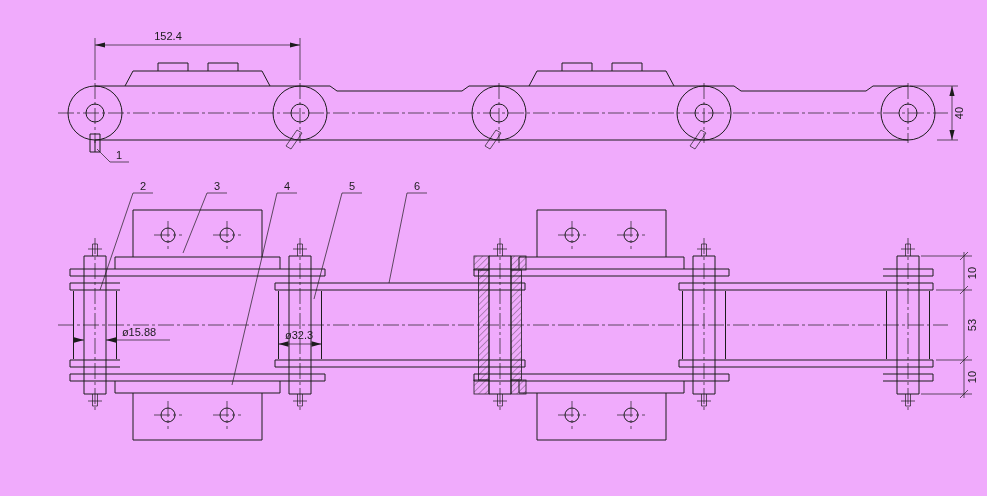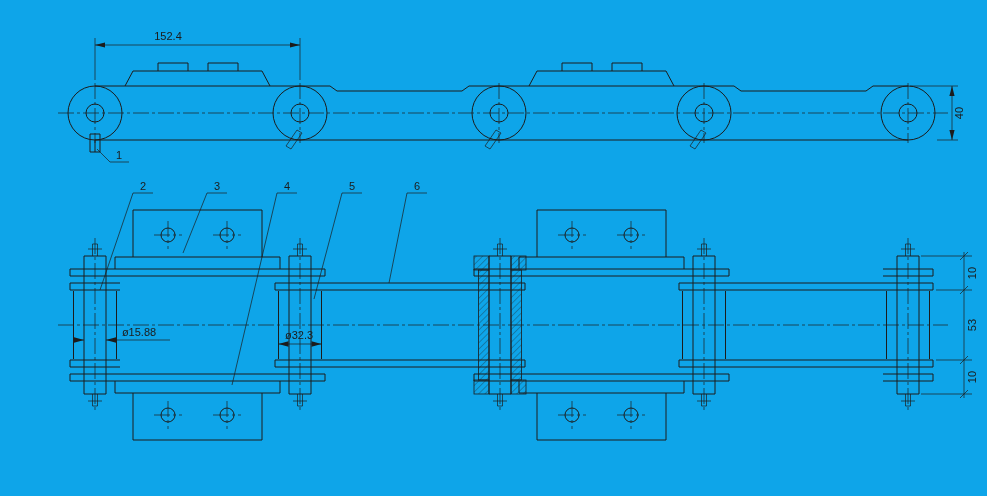--- a/index.html
+++ b/index.html
@@ -1,16 +1,16 @@
 <!DOCTYPE html>
 <html><head>
 <meta charset="utf-8">
 <style>
   html,body{margin:0;padding:0;background:#ffffff;}
-  .stage{width:987px;height:496px;background:#0ea5e9;position:relative;overflow:hidden;}
+  .stage{width:987px;height:496px;background:#f0abfc;position:relative;overflow:hidden;}
   svg{display:block;}
   .ln{stroke:#1c1c1c;stroke-width:1;fill:none;stroke-linecap:butt;}
   .thin{stroke:#1c1c1c;stroke-width:0.7;fill:none;}
   .cl{stroke:#1c1c1c;stroke-width:0.7;fill:none;stroke-dasharray:16 3 3 3;}
   .dim{stroke:#1c1c1c;stroke-width:0.7;fill:none;}
   .ar{fill:#1c1c1c;stroke:none;}
   .hatch{fill:url(#hatchPat);stroke:#1c1c1c;stroke-width:0.8;}
   .t{font-family:"Liberation Sans","DejaVu Sans",sans-serif;font-size:11px;fill:#1c1c1c;}
 </style>
 </head>

